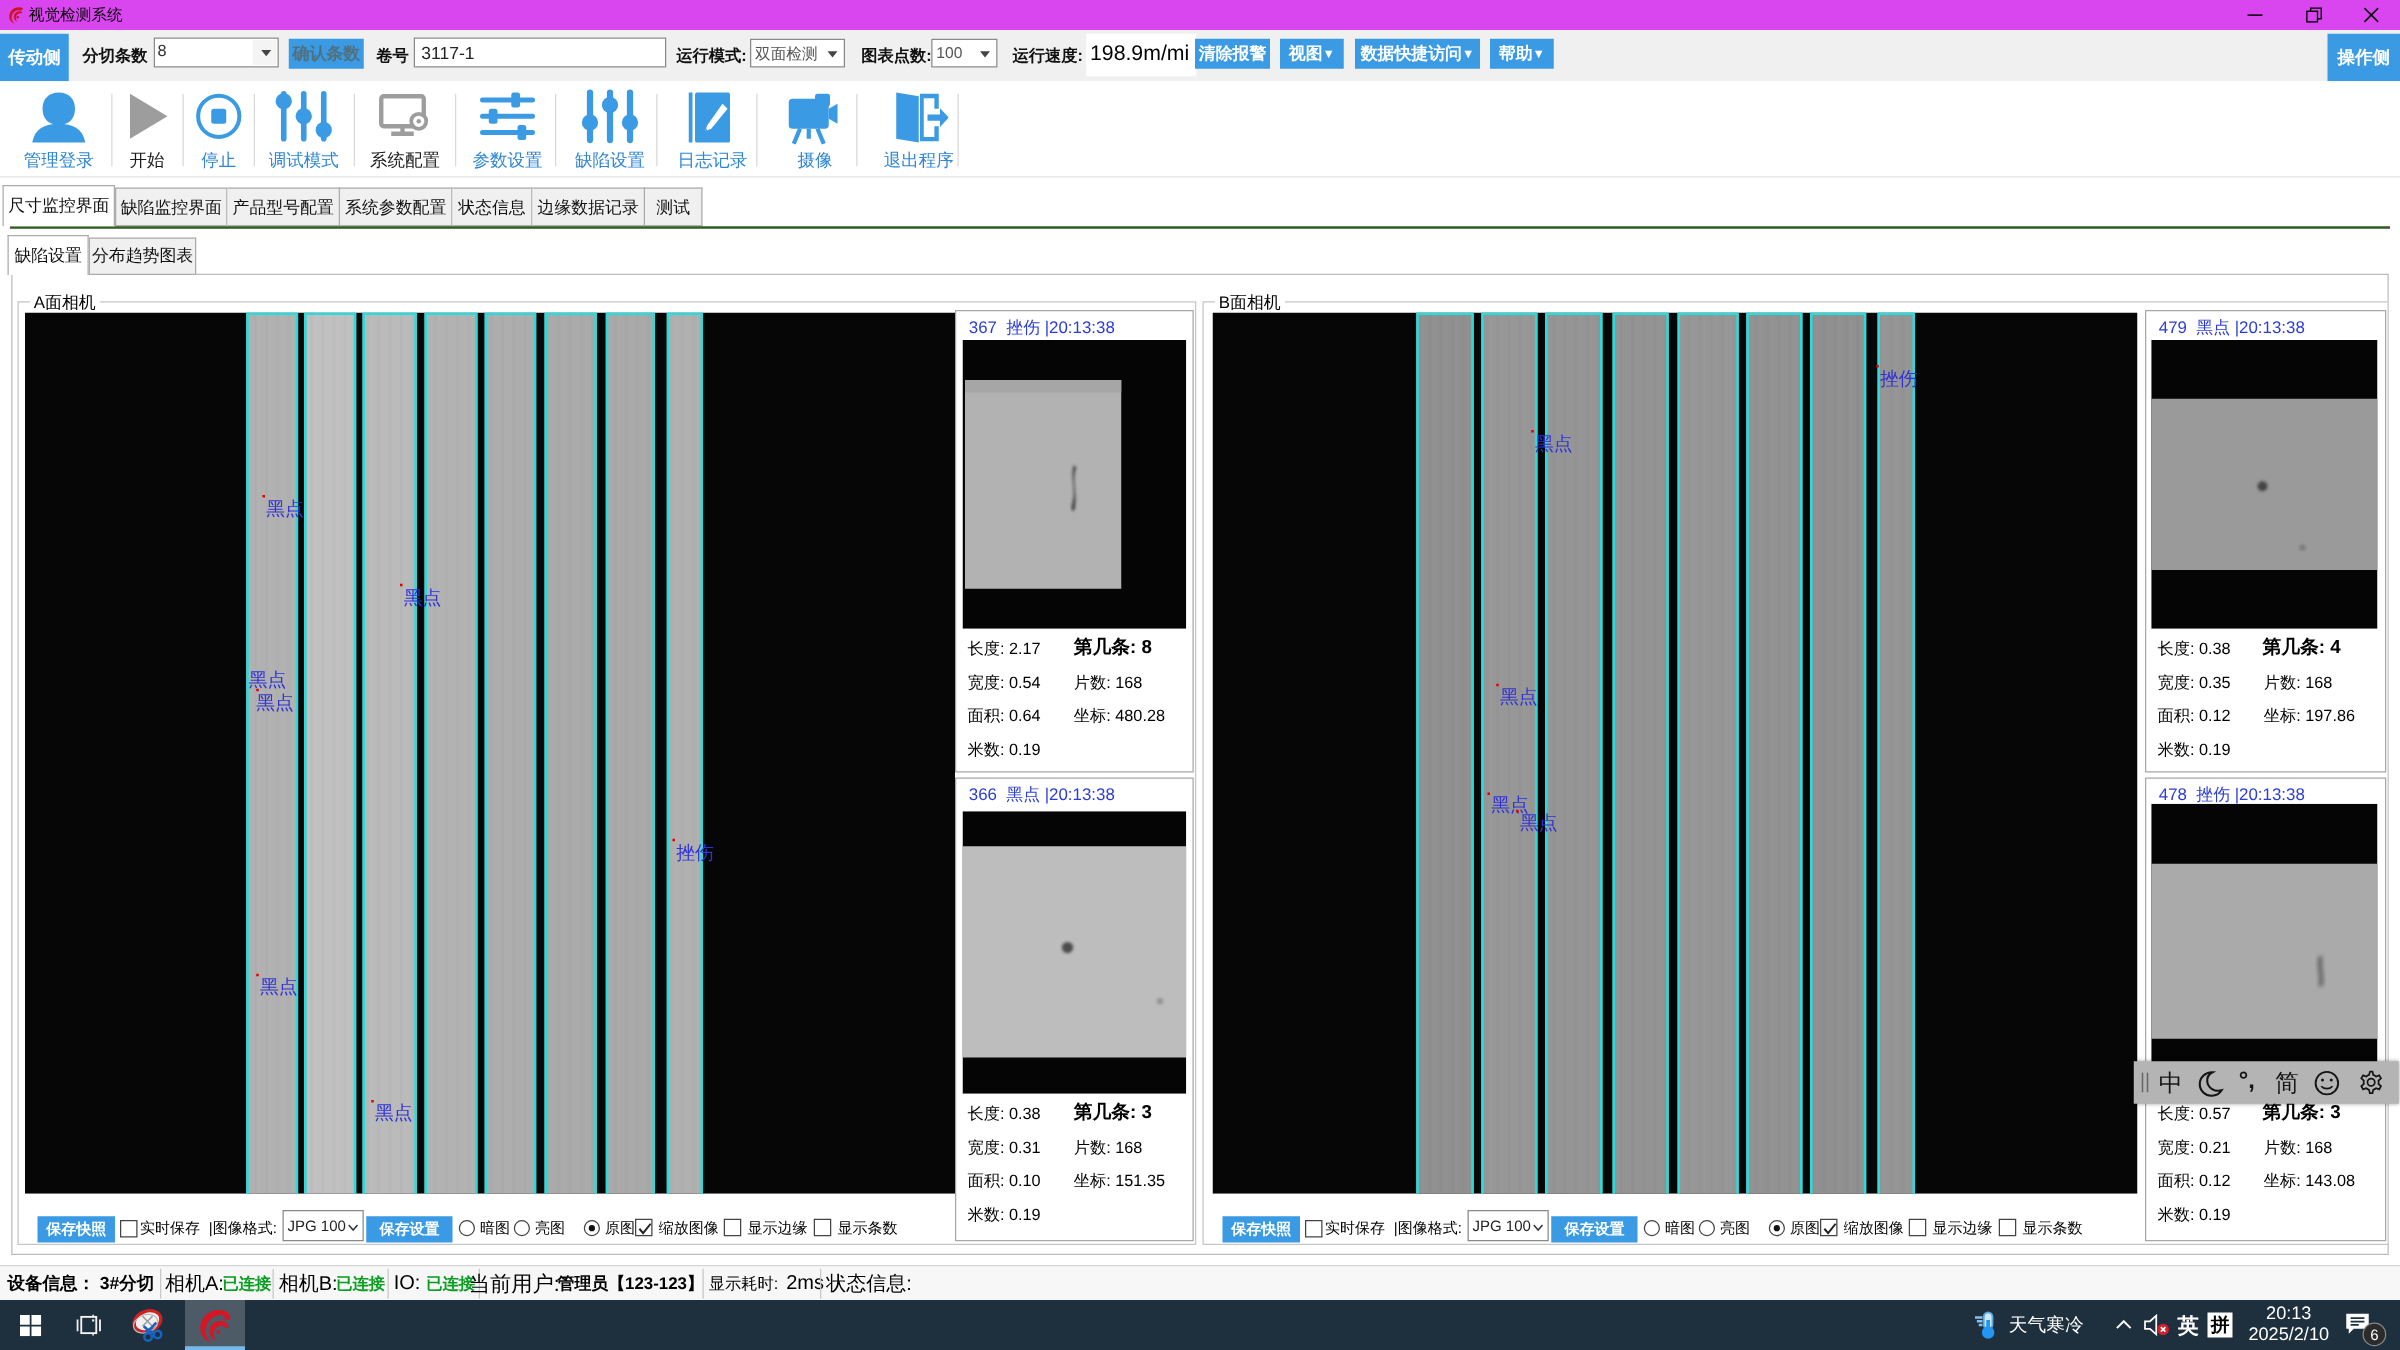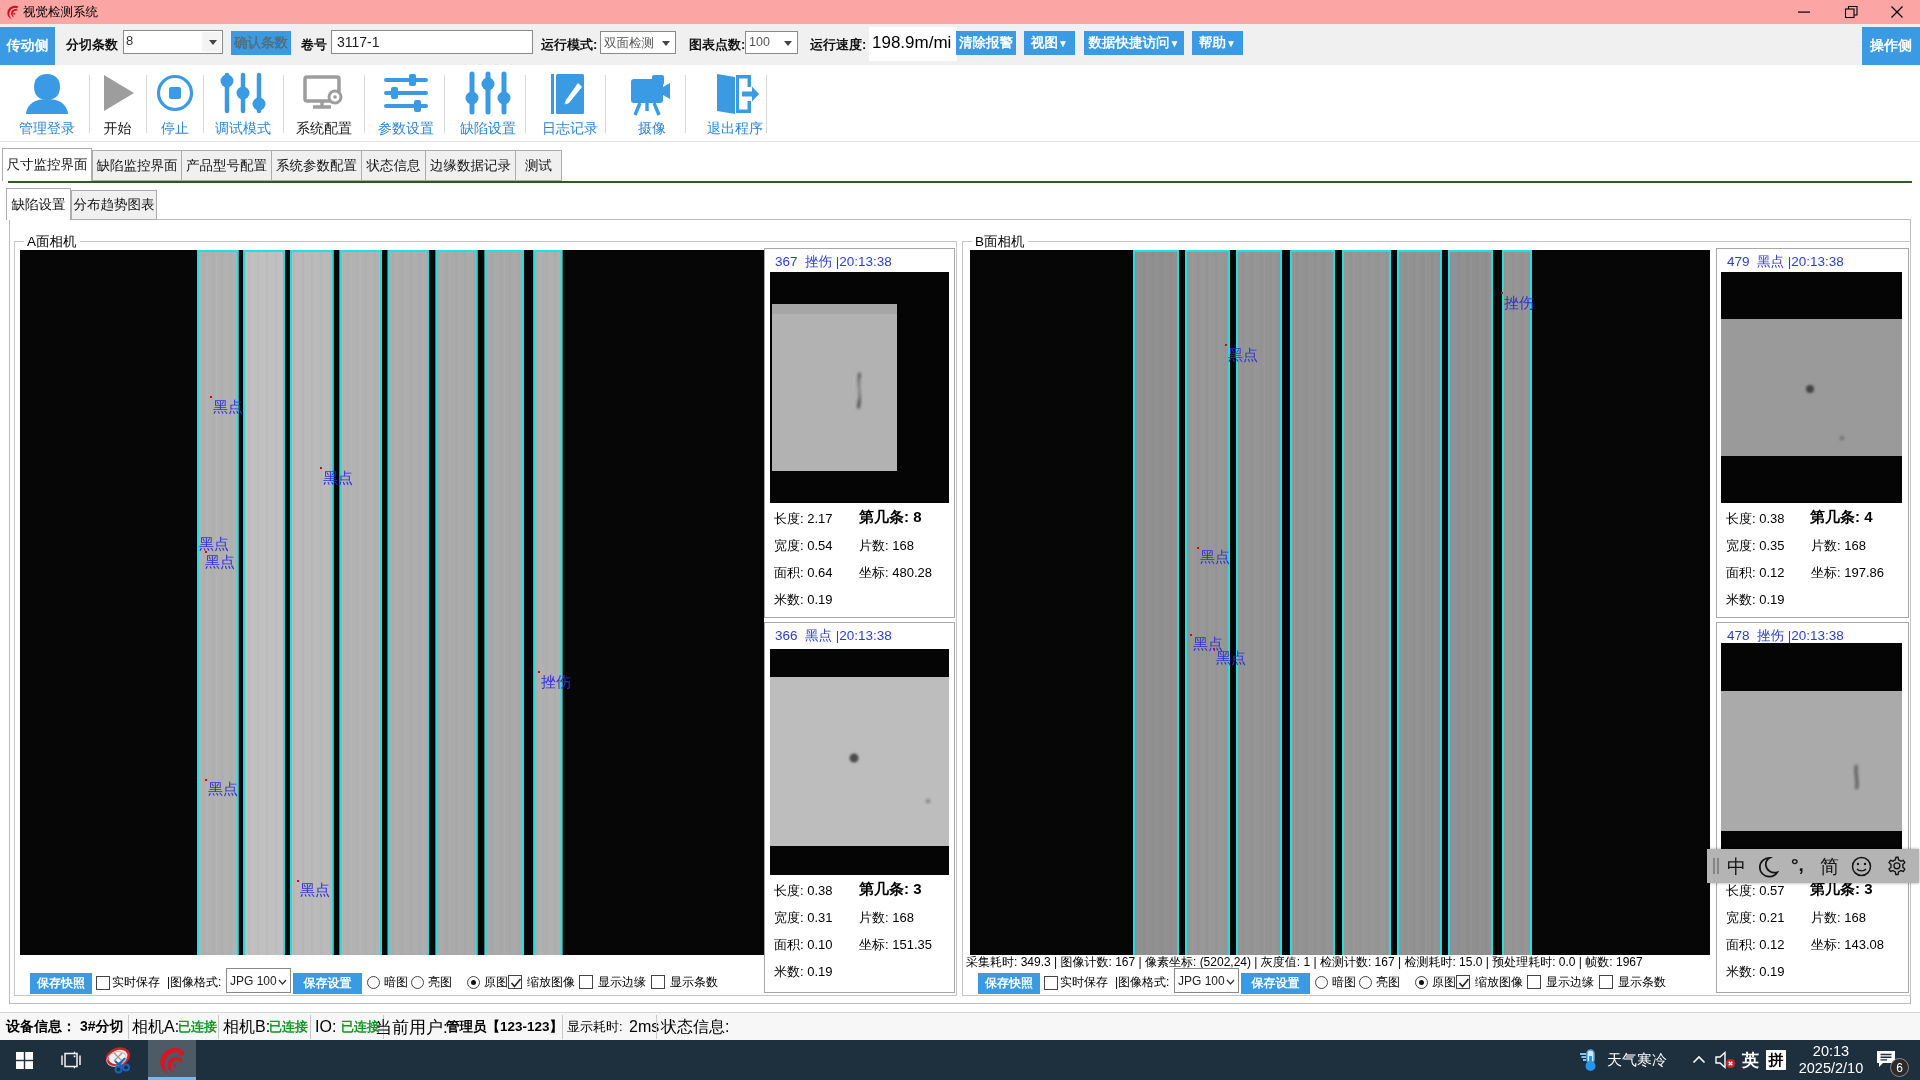--- a/index.html
+++ b/index.html
@@ -1,21 +1,21 @@
 <!DOCTYPE html>
 <html><head><meta charset="utf-8">
 <style>
 *{margin:0;padding:0;box-sizing:border-box}
 html,body{width:1920px;height:1080px;overflow:hidden;font-family:"Liberation Sans",sans-serif;background:#fff}
 .abs{position:absolute}
 #root{position:relative;width:1920px;height:1080px}
 .blue{background:#3a9be4;color:#fff}
 .btn{display:flex;align-items:center;justify-content:center;font-weight:700}
 
-#titlebar{left:0;top:0;width:1920px;height:32px;background:#fca5a5}
+#titlebar{left:0;top:0;width:1920px;height:32px;background:#d946ef}
 #title-text{left:23px;top:4px;font-size:12.5px;color:#000}
 
 #toolbar{left:0;top:24px;width:1920px;height:41px;background:#f0f0f0}
 .tb-label{position:absolute;top:0;height:41px;display:flex;align-items:center;font-weight:700;font-size:13px;color:#111}
 .tb-btn{position:absolute;top:7px;height:24px;font-size:13.5px;white-space:nowrap}
 .combo{position:absolute;background:#fff;border:1px solid #898989}
 .combo .arr{position:absolute;right:5px;top:50%;margin-top:-2px;width:0;height:0;border-left:4px solid transparent;border-right:4px solid transparent;border-top:5px solid #444}
 
 #iconrow{left:0;top:65px;width:1920px;height:83px;background:#fff}
 .tool{position:absolute;top:6px;height:72px;display:flex;flex-direction:column;align-items:center;justify-content:flex-start}
@@ -476,21 +476,20 @@
 <path d="M134 122 C132 130 136 138 134 146 L137 146 C139 138 135 130 137 122 Z" fill="#5a5a5a" filter="url(#bl4)"></path>
 </svg></div>
   <div class="stat" style="left:9px;top:259px">长度: 0.57</div>
   <div class="stat" style="left:93px;top:257px"><b>第几条: 3</b></div>
   <div class="stat" style="left:9px;top:286px">宽度: 0.21</div>
   <div class="stat" style="left:94px;top:286px">片数: 168</div>
   <div class="stat" style="left:9px;top:313px">面积: 0.12</div>
   <div class="stat" style="left:94px;top:313px">坐标: 143.08</div>
   <div class="stat" style="left:9px;top:340px">米数: 0.19</div>
 </div>
-<div class="statusline" style="left:966px;top:954px">采集耗时: 349.3 | 图像计数: 167 | 像素坐标: (5202,24) | 灰度值: 1 | 检测计数: 167 | 检测耗时: 15.0 | 预处理耗时: 0.0 | 帧数: 1967</div>
 <div class="abs" id="ctlB" style="left:968px;top:966px;width:780px;height:30px">
 <div class="btn abs blue" style="left:10px;top:7px;width:62px;height:21px;font-size:12px">保存快照</div>
 <div class="ctl" style="left:76px;top:10px">
         <span class="cbx"></span>
       </div>
 <div class="ctl" style="left:92px;top:8px">实时保存</div>
 <div class="ctl" style="left:147px;top:8px">|图像格式:</div>
 <div class="combo" style="left:206px;top:2px;width:65px;height:25px">
         <div style="position:absolute;left:3px;top:5px;font-size:12px;color:#222">JPG 100</div>
         <svg style="position:absolute;right:3px;top:9px" width="9" height="8" viewBox="0 0 9 8">

